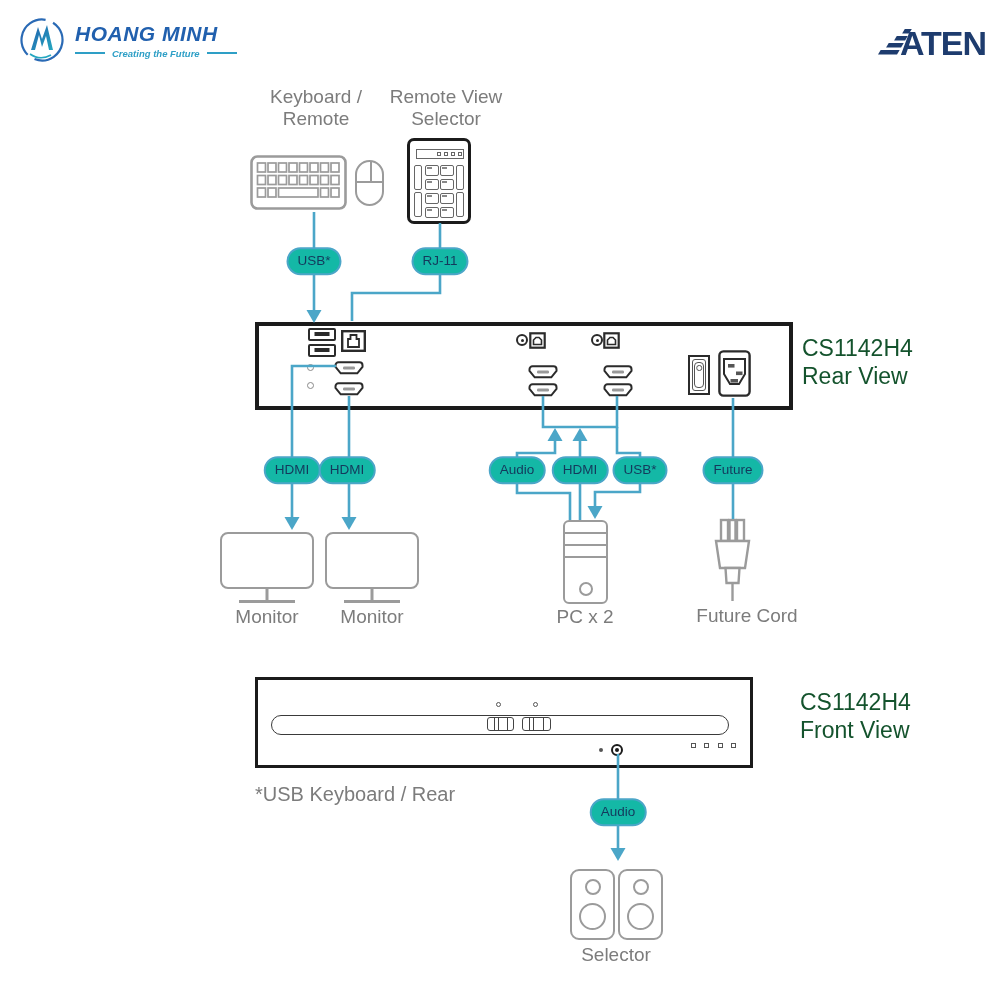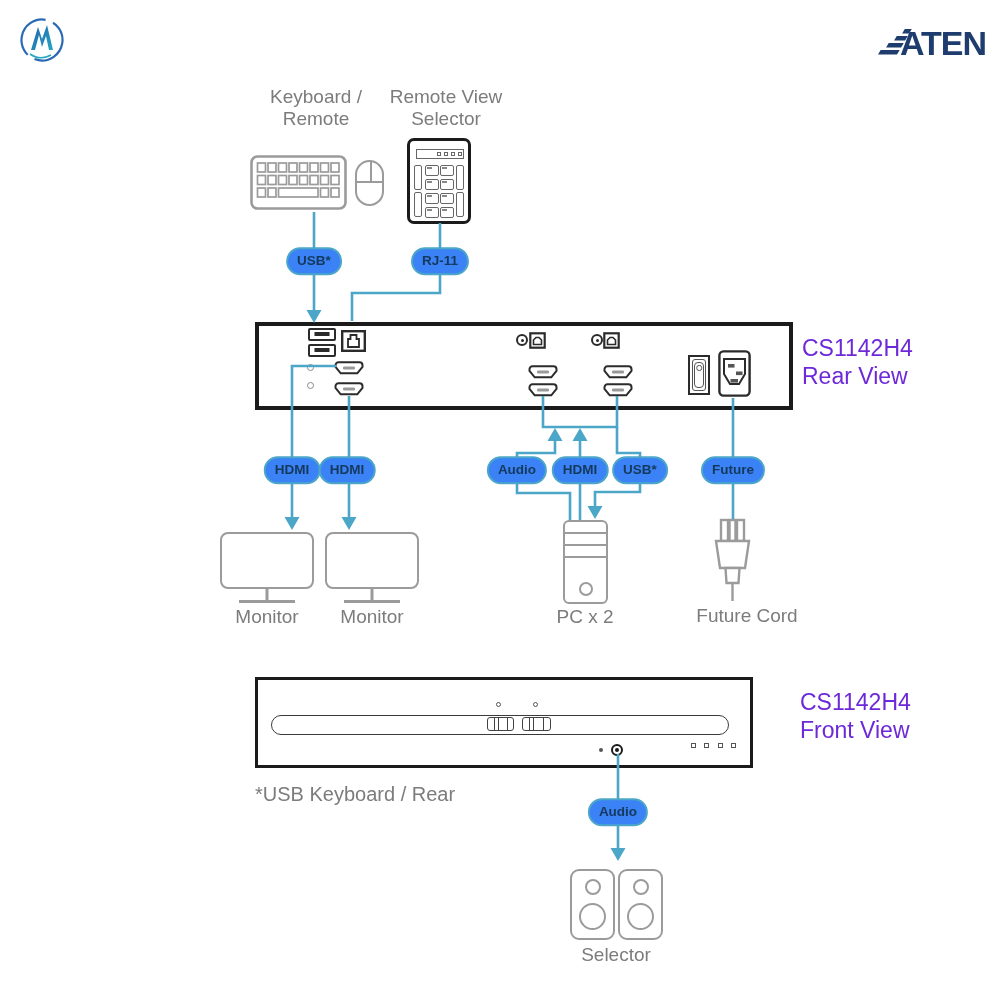--- a/index.html
+++ b/index.html
@@ -7,25 +7,25 @@
     --device-black:#1B1B1B; --port-dark:#2B2B2B; --logo-blue:#2160AE; --logo-teal:#2E9FC6; --aten-navy:#1E3C6E;
   }
   html,body{margin:0;padding:0}
   body{width:1000px;height:1000px;background:#fff;position:relative;overflow:hidden;
        font-family:"Liberation Sans","DejaVu Sans",sans-serif;}
   .abs{position:absolute}
   
   .cap{position:absolute;color:var(--label-gray);font-size:19px;line-height:22px;text-align:center;
        transform:translateX(-50%);white-space:nowrap;z-index:6}
   .cap span{display:block}
-  .devlabel{position:absolute;color:#6d28d9;font-size:23px;line-height:28px;z-index:6}
+  .devlabel{position:absolute;color:#14532d;font-size:23px;line-height:28px;z-index:6}
   .devlabel span{display:block}
   
-  .pill{position:absolute;transform:translate(-50%,-50%);background:#3b82f6;border:2.4px solid var(--line-blue);
-        border-radius:15px;color:var(--pill-text);font-weight:bold;font-size:13.5px;line-height:13.5px;
+  .pill{position:absolute;transform:translate(-50%,-50%);background:#14b8a6;border:2.4px solid var(--line-blue);
+        border-radius:15px;color:var(--pill-text);font-weight:normal;font-size:13.5px;line-height:13.5px;
         padding:5px 9px;z-index:5;white-space:nowrap}
   
   .devbox{position:absolute;background:#fff;border:4px solid var(--device-black);box-sizing:border-box;z-index:2}
   #lines{position:absolute;left:0;top:0;z-index:4;pointer-events:none}
   
   .usba{width:28px;height:13px;border:2px solid var(--port-dark);border-radius:2px;position:relative;box-sizing:border-box;margin-bottom:3px;background:#fff}
   .usba::after{content:"";position:absolute;left:50%;top:2px;transform:translateX(-50%);width:15px;height:3.5px;background:var(--port-dark)}
   .jack-small{position:absolute;width:7px;height:7px;border:1.6px solid #8A8A8A;border-radius:50%;box-sizing:border-box}
   .jack-mid{position:absolute;width:12px;height:12px;border:2.2px solid var(--port-dark);border-radius:50%;box-sizing:border-box}
   .jack-mid::after{content:"";position:absolute;left:50%;top:50%;width:3px;height:3px;margin:-1.5px;border-radius:50%;background:var(--port-dark)}
@@ -79,20 +79,28 @@
     <defs>
       <linearGradient id="hmg" x1="0" y1="0" x2="1" y2="1">
         <stop offset="0" stop-color="#2160AE"></stop>
           <stop offset="1" stop-color="#25A7C0"></stop>
       </linearGradient>
     </defs>
     <circle cx="24" cy="24" r="20.5" fill="none" stroke="#2A6AB5" stroke-width="2.2" stroke-dasharray="52 8 52 8" transform="rotate(-35 24 24)"></circle>
     <polygon points="13,34 20,11 24,23 29,9 35,34 31,34 28,20 24,31 21,19 17,34" fill="url(#hmg)"></polygon>
     <path d="M12,38 Q22,45 33,39" fill="none" stroke="#25A7C0" stroke-width="1.6"></path>
   </svg>
+  <div>
+    <div class="hm-name">HOANG MINH</div>
+    <div class="hm-tagrow">
+      <span class="hm-rule"></span>
+      <span class="hm-tag">Creating the Future</span>
+      <span class="hm-rule"></span>
+    </div>
+  </div>
 </div>
 
 <div class="aten">
   <svg width="122" height="42" viewBox="0 0 122 42">
     <g transform="skewX(-30)" fill="var(--aten-navy)">
       <rect x="22" y="30" width="19" height="4.6"></rect>
       <rect x="26" y="23" width="15" height="4.6"></rect>
       <rect x="30" y="16" width="11" height="4.6"></rect>
       <rect x="34" y="9" width="7" height="4.6"></rect>
     </g>

